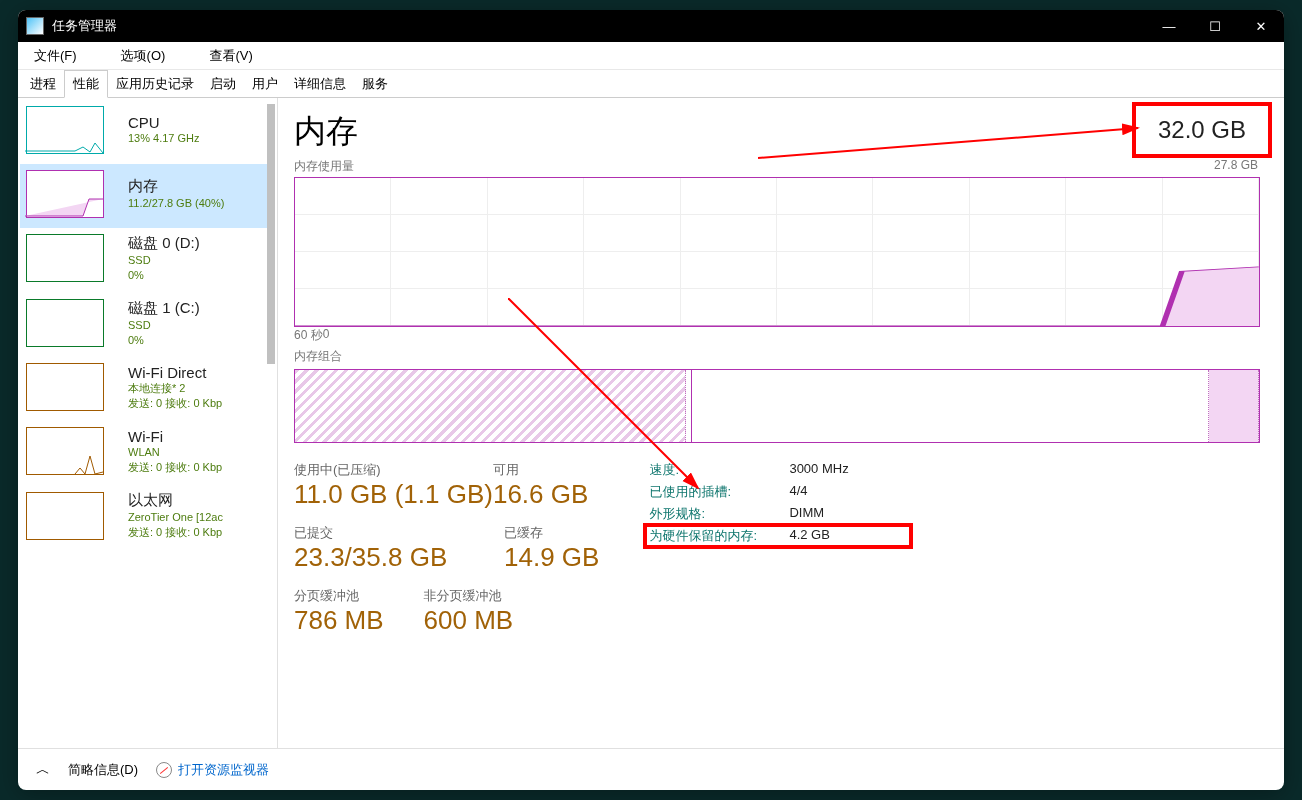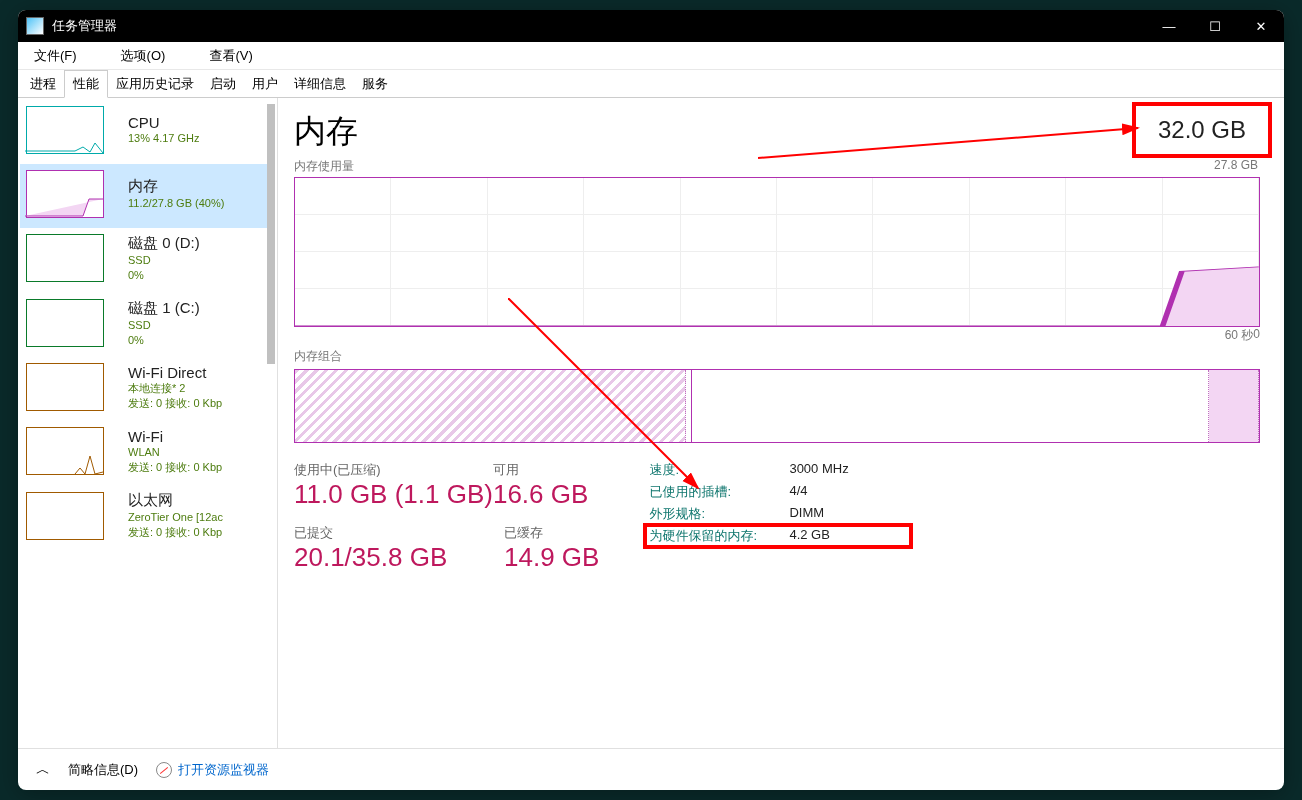--- a/index.html
+++ b/index.html
@@ -31,28 +31,28 @@
 .head { display:flex; justify-content:space-between; align-items:flex-start; }
 .head h1 { font-size:32px; font-weight:400; }
 .head .total { font-size:24px; color:#222; padding:6px 14px; }
 .glabel { font-size:12px; color:#777; margin-top:4px; }
 .graph { border:1px solid #b030b0; height:150px; margin-top:2px; position:relative; background:#fff; }
 .graph .grid { position:absolute; inset:0; background:
   repeating-linear-gradient(to right, transparent 0, transparent calc(100%/10 - 1px), #eee calc(100%/10 - 1px), #eee calc(100%/10)),
   repeating-linear-gradient(to bottom, transparent 0, transparent calc(100%/4 - 1px), #eee calc(100%/4 - 1px), #eee calc(100%/4));
 }
 .graph svg { position:absolute; inset:0; width:100%; height:100%; }
-.axis { display:flex; justify-content:flex-end; font-size:12px; color:#777; }
+.axis { display:flex; justify-content:flex-start; font-size:12px; color:#777; }
 .topright { position:absolute; right:2px; top:-15px; font-size:12px; color:#777;}
 .compo { border:1px solid #b030b0; height:74px; margin-top:4px; display:flex; position:relative; }
 .compo .seg { border-right:1px dotted #c070c0; }
 .compo .gap { width:6px; border-right:1px solid #b030b0; border-left:none;}
 .stats { display:flex; margin-top:18px; }
 .statcol .lab { font-size:13px; color:#666; }
-.statcol .val { font-size:26px; color:#be185d; margin-bottom:10px; }
+.statcol .val { font-size:26px; color:#a16207; margin-bottom:10px; }
 .info { font-size:13px; margin-top:18px; }
 .info .row { display:flex; margin-bottom:4px; }
 .info .k { width:140px; color:#0f766e; }
 .info .v { color:#222; }
 .footer { height:42px; border-top:1px solid #e0e0e0; display:flex; align-items:center; padding:0 18px; gap:18px; font-size:13px; }
 .footer .chev { font-size:14px; }
 .footer a { color:#0066cc; text-decoration:none; }
 .footer .r { display:flex; align-items:center; gap:6px; }
 .footer .ricon { width:16px; height:16px; border:1px solid #888; border-radius:50%; position:relative; }
 .footer .ricon::after{content:"";position:absolute;left:2px;top:7px;width:10px;height:1px;background:#f33;transform:rotate(-40deg);}
@@ -212,25 +212,35 @@
                 <div class="val">11.0 GB (1.1 GB)</div>
               </div>
             <div class="statcol">
                 <div class="lab">可用</div>
                 <div class="val">16.6 GB</div>
               </div>
           </div>
           <div class="stats" style="margin-top:4px">
             <div class="statcol" style="min-width:210px">
                 <div class="lab">已提交</div>
-                <div class="val">20.1/35.8 GB</div>
+                <div class="val">23.3/35.8 GB</div>
               </div>
             <div class="statcol">
                 <div class="lab">已缓存</div>
                 <div class="val">14.9 GB</div>
+              </div>
+          </div>
+          <div class="stats" style="margin-top:4px;gap:40px">
+            <div class="statcol">
+                <div class="lab">分页缓冲池</div>
+                <div class="val">786 MB</div>
+              </div>
+            <div class="statcol">
+                <div class="lab">非分页缓冲池</div>
+                <div class="val">600 MB</div>
               </div>
           </div>
         </div>
 
         <div class="info" style="position:relative">
           <div class="row">
               <div class="k">速度:</div>
               <div class="v">3000 MHz</div>
             </div>
           <div class="row">

